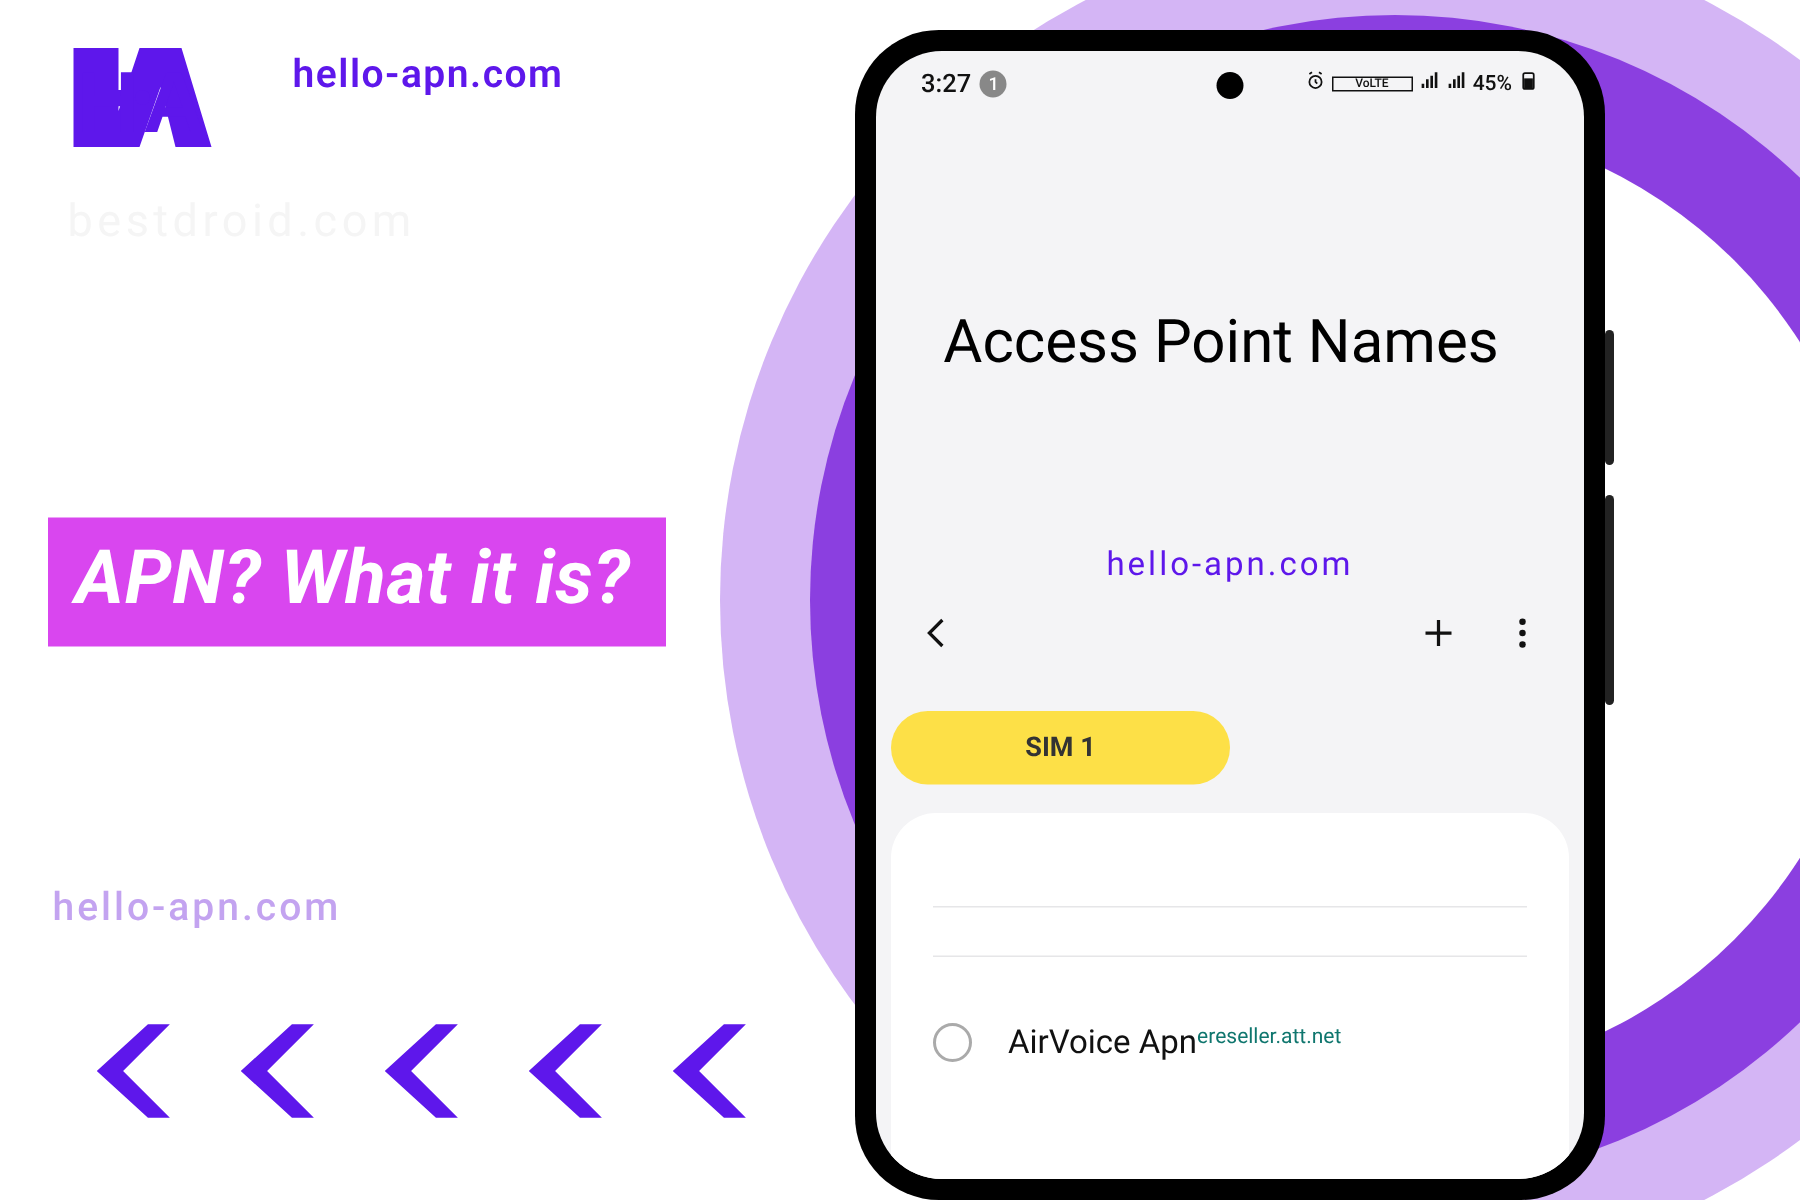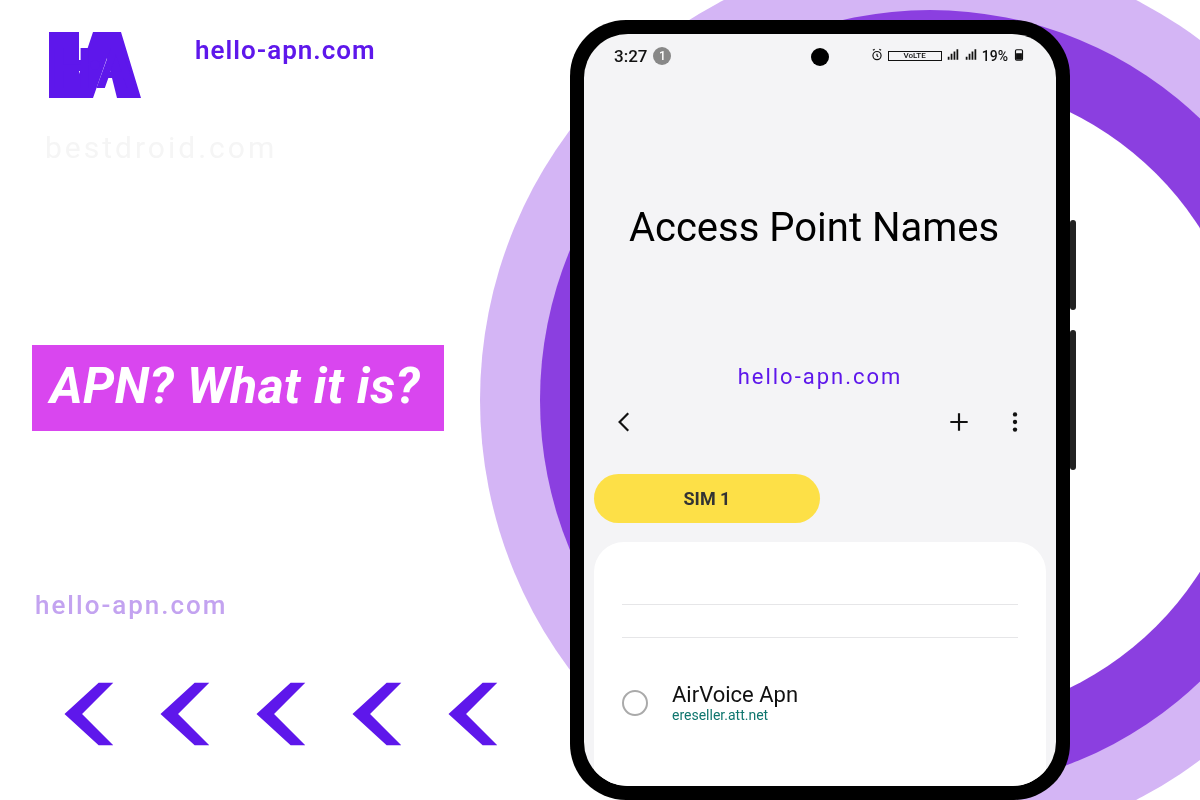--- a/index.html
+++ b/index.html
@@ -280,21 +280,21 @@
     gap: 24px;
     padding-top: 12px;
   }
   .radio {
     width: 26px;
     height: 26px;
     border: 2px solid #aaa;
     border-radius: 50%;
     flex-shrink: 0;
   }
-  .apn-text { display: flex; flex-direction: column; }
+  .apn-text { display: flex; flex-direction: row; }
   .apn-name { font-size: 22px; color: #111; }
   .apn-sub { font-size: 14px; color: #0f766e; }
 </style>
 </head>
 <body>
 
 <div class="circle-outer"></div>
 <div class="circle-mid"></div>
 <div class="circle-inner"></div>
 
@@ -365,21 +365,21 @@
         <span>
           <svg viewBox="0 0 24 24" fill="#111">
               <path d="M3 20h3v-5H3zM8 20h3V10H8zM13 20h3V6h-3zM18 20h3V2h-3z"></path>
             </svg>
         </span>
         <span>
           <svg viewBox="0 0 24 24" fill="#111">
               <path d="M3 20h3v-5H3zM8 20h3V10H8zM13 20h3V6h-3zM18 20h3V2h-3z"></path>
             </svg>
         </span>
-        <span>19%</span>
+        <span>45%</span>
         <span>
           <svg viewBox="0 0 24 24" fill="none" stroke="#111" stroke-width="2">
               <rect x="6" y="3" width="12" height="18" rx="2"></rect>
               <rect x="8" y="10" width="8" height="9" fill="#111"></rect>
             </svg>
         </span>
       </div>
     </div>
 
     <div class="page-title">Access Point Names</div>

